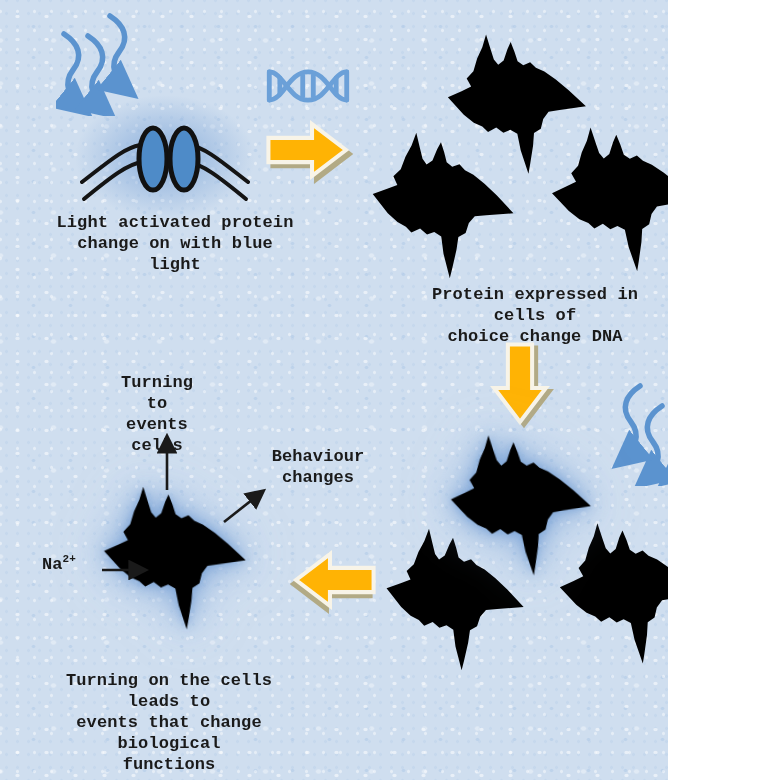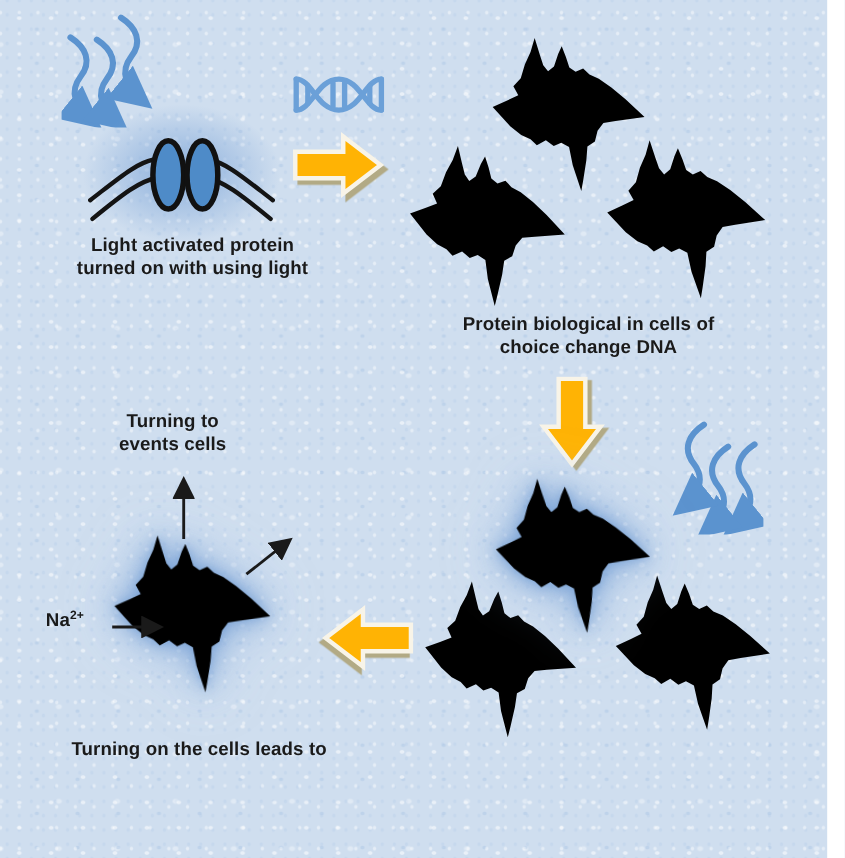--- a/index.html
+++ b/index.html
@@ -1,30 +1,31 @@
 <!DOCTYPE html>
 <html style="--bg: #cfdeef; --accent-blue: #5b93cf; --dna-blue: #6ba0d8; --cell-blue: #4e8bc8; --cell-gray: #d3d3d3; --cell-outline: #111111; --nucleus-fill: #ffffff; --arrow-orange: #ffb304; --arrow-outline: #f8f4e8; --arrow-shadow: #b2aa85; --text: #1a1a1a;"><head>
 <meta charset="utf-8">
 <style>
   html,body{margin:0;padding:0;}
   body{
     width:768px;height:780px;overflow:hidden;
     font-family:"Liberation Sans",sans-serif;
   }
   .canvas{
-    position:relative;width:752px;height:780px;overflow:hidden;
+    position:relative;width:668px;height:780px;overflow:hidden;
     background-color:var(--bg,#cfdeef);
     background-image:
       radial-gradient(rgba(255,255,255,0.55) 1.5px, transparent 2.6px),
       radial-gradient(rgba(255,255,255,0.45) 1px, transparent 2px),
       radial-gradient(rgba(173,199,230,0.5) 1.3px, transparent 2.4px),
       radial-gradient(rgba(255,255,255,0.35) 2px, transparent 3.4px),
       radial-gradient(rgba(186,208,234,0.45) 1px, transparent 1.9px);
     background-size:29px 23px,17px 19px,37px 31px,53px 43px,11px 13px;
     background-position:3px 5px,9px 2px,15px 11px,27px 19px,1px 7px;
+    font-family:Liberation Mono, monospace;
   }
   .abs{position:absolute;}
   .cap{
     position:absolute;text-align:center;font-weight:bold;font-size:17px;
     line-height:1.24;color:var(--text,#1a1a1a);letter-spacing:0.1px;
   }
   .cell{overflow:visible;}
   .glow{filter:drop-shadow(0 0 5px rgba(125,165,215,.95)) drop-shadow(0 0 12px rgba(122,162,214,.75)) drop-shadow(0 0 22px rgba(140,175,221,.55));}
   .block-arrow path{fill:var(--arrow-orange,#ffb304);stroke:var(--arrow-outline,#f8f4e8);stroke-width:5;stroke-linejoin:miter;}
   .shadow-r{filter:drop-shadow(4px 4px 0 var(--arrow-shadow,#b2aa85));}
@@ -75,21 +76,21 @@
     <path d="M2,70 C28,50 44,36 60,33"></path>
     <path d="M4,87 C32,64 48,52 62,50"></path>
     <path d="M168,70 C142,50 126,36 110,33"></path>
     <path d="M166,87 C138,64 122,52 108,50"></path>
     <ellipse cx="73" cy="47" rx="14" ry="31"></ellipse>
     <ellipse cx="104" cy="47" rx="14" ry="31"></ellipse>
   </svg>
 
   <div class="cap" style="left:55px;top:212px;width:240px">
     <div>Light activated protein</div>
-    <div>turned on with using light</div>
+    <div>change on with blue light</div>
   </div>
 
   <svg class="abs dna" style="left:263px;top:64px" width="90" height="44" viewBox="0 0 100 50">
     <path d="M6,9 C22,9 28,41 50,41 C72,41 78,9 94,9"></path>
     <path d="M6,41 C22,41 28,9 50,9 C72,9 78,41 94,41"></path>
     <line x1="6" y1="9" x2="6" y2="41"></line>
     <line x1="94" y1="9" x2="94" y2="41"></line>
     <line x1="18" y1="16" x2="18" y2="34"></line>
     <line x1="44" y1="13" x2="44" y2="37"></line>
     <line x1="56" y1="13" x2="56" y2="37"></line>
@@ -104,21 +105,21 @@
       <use href="#cellShape"></use>
     </svg>
   <svg class="cell abs" style="left:368px;top:128px;--fill:var(--cell-gray);transform:rotate(2deg)" width="150" height="157" viewBox="0 0 210 220">
       <use href="#cellShape"></use>
     </svg>
   <svg class="cell abs" style="left:548px;top:120px;--fill:var(--cell-gray);transform:rotate(-3deg)" width="152" height="159" viewBox="0 0 210 220">
       <use href="#cellShape"></use>
     </svg>
 
   <div class="cap" style="left:410px;top:284px;width:250px">
-    <div>Protein biological in cells of</div>
+    <div>Protein expressed in cells of</div>
     <div>choice change DNA</div>
   </div>
 
   <svg class="abs block-arrow shadow-d" style="left:488px;top:342px" width="64" height="84" viewBox="0 0 78 104">
     <path d="M24,3 L24,57 7,57 39,99 71,57 54,57 54,3 Z"></path>
   </svg>
 
   <svg class="abs wavy" style="left:582px;top:382px;transform:scaleX(-1)" width="112" height="104" viewBox="0 0 112 104">
     <g transform="translate(8,22)">
         <path d="M0,0 c14,9 20,22 9,36 c-10,13 -5,27 11,40" marker-end="url(#mBlue)"></path>
@@ -151,28 +152,34 @@
     </svg>
 
   <div class="cap" style="left:107px;top:372px;width:100px">
     <div>Turning to</div>
     <div>events cells</div>
   </div>
   <svg class="abs blk-arrow" style="left:157px;top:430px" width="20" height="66" viewBox="0 0 20 66">
     <line x1="10" y1="60" x2="10" y2="8" marker-end="url(#mBlack)"></line>
   </svg>
 
+  <div class="cap" style="left:268px;top:446px;width:100px">
+    <div>Behaviour</div>
+    <div>changes</div>
+  </div>
   <svg class="abs blk-arrow" style="left:218px;top:482px" width="56" height="46" viewBox="0 0 56 46">
     <line x1="6" y1="40" x2="44" y2="10" marker-end="url(#mBlack)"></line>
   </svg>
 
   <div class="cap" style="left:36px;top:553px;width:46px">
     <span>Na</span><sup>2+</sup>
   </div>
   <svg class="abs blk-arrow" style="left:100px;top:560px" width="54" height="20" viewBox="0 0 54 20">
     <line x1="2" y1="10" x2="44" y2="10" marker-end="url(#mBlack)"></line>
   </svg>
 
-  <div class="cap" style="left:56px;top:670px;width:250px">
+  <div class="cap" style="left:44px;top:670px;width:250px">
     <div>Turning on the cells leads to</div>
+    <div>events that change biological</div>
+    <div>functions</div>
   </div>
 
 </div>
 
 </body></html>

